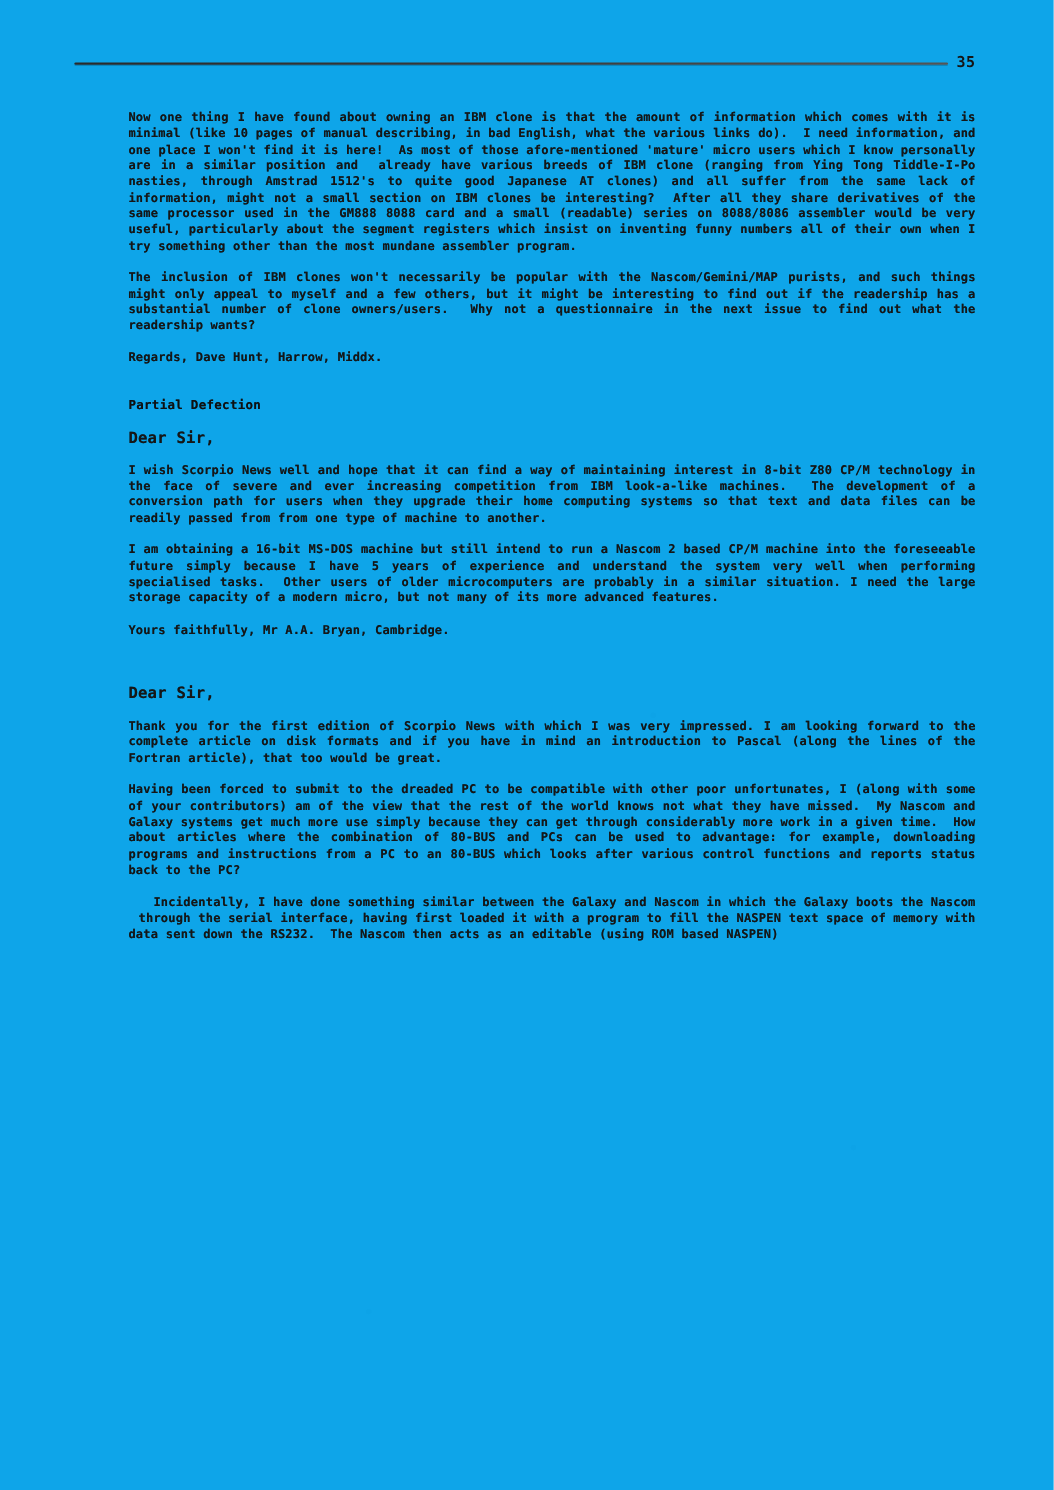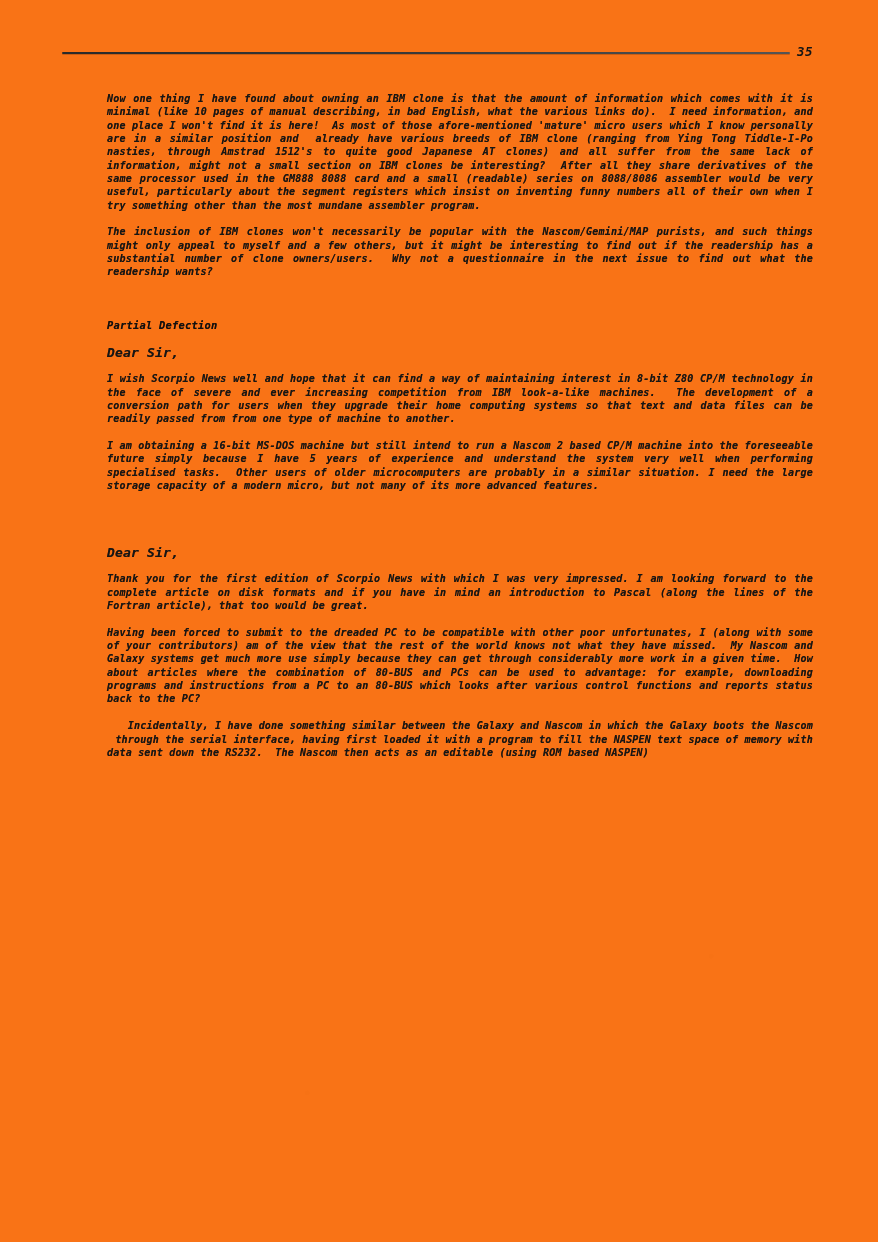--- a/index.html
+++ b/index.html
@@ -7,22 +7,21 @@
   body{
     width:878px;height:1242px;
     background:#ffffff;
     font-family:"DejaVu Sans Mono","Liberation Mono",monospace;
     overflow:hidden;
     position:relative;
   }
   
   .page{
     position:absolute;inset:0;
-    background:#f97316;
-    font-style:italic;
+    background:#0ea5e9;
   }
   .scan-noise{
     position:absolute;inset:0;
     pointer-events:none;
     background:
       radial-gradient(circle at 18% 22%, rgba(0,0,0,0.012) 0 2px, transparent 3px),
       radial-gradient(circle at 62% 48%, rgba(0,0,0,0.012) 0 2px, transparent 3px),
       radial-gradient(circle at 81% 77%, rgba(0,0,0,0.010) 0 2px, transparent 3px),
       radial-gradient(circle at 35% 88%, rgba(0,0,0,0.010) 0 2px, transparent 3px);
     opacity:.9;
@@ -126,34 +125,36 @@
   </div>
 
   <div class="content">
 
     <p class="para">Now one thing I have found about owning an IBM clone is that the amount of information which comes with it is minimal (like 10 pages of manual describing, in bad English, what the various links do).  I need information, and one place I won't find it is here!  As most of those afore-mentioned 'mature' micro users which I know personally are in a similar position and  already have various breeds of IBM clone (ranging from Ying Tong Tiddle-I-Po nasties, through Amstrad 1512's to quite good Japanese AT clones) and all suffer from the same lack of information, might not a small section on IBM clones be interesting?  After all they share derivatives of the same processor used in the GM888 8088 card and a small (readable) series on 8088/8086 assembler would be very useful, particularly about the segment registers which insist on inventing funny numbers all of their own when I try something other than the most mundane assembler program.</p>
     <div class="spacer-s"></div>
 
     <p class="para">The inclusion of IBM clones won't necessarily be popular with the Nascom/Gemini/MAP purists, and such things might only appeal to myself and a few others, but it might be interesting to find out if the readership has a substantial number of clone owners/users.  Why not a questionnaire in the next issue to find out what the readership wants?</p>
     <div class="spacer-s"></div>
 
+    <p class="signoff">Regards, Dave Hunt, Harrow, Middx.</p>
     <div class="spacer-m"></div>
 
     <p class="heading">Partial Defection</p>
     <div class="spacer-s"></div>
 
     <p class="salutation">Dear Sir,</p>
     <div class="spacer-s"></div>
 
     <p class="para">I wish Scorpio News well and hope that it can find a way of maintaining interest in 8-bit Z80 CP/M technology in the face of severe and ever increasing competition from IBM look-a-like machines.  The development of a conversion path for users when they upgrade their home computing systems so that text and data files can be readily passed from from one type of machine to another.</p>
     <div class="spacer-s"></div>
 
     <p class="para">I am obtaining a 16-bit MS-DOS machine but still intend to run a Nascom 2 based CP/M machine into the foreseeable future simply because I have 5 years of experience and understand the system very well when performing specialised tasks.  Other users of older microcomputers are probably in a similar situation. I need the large storage capacity of a modern micro, but not many of its more advanced features.</p>
     <div class="spacer-s"></div>
 
+    <p class="signoff">Yours faithfully,  Mr A.A. Bryan, Cambridge.</p>
     <div class="spacer-m"></div>
 
     <div class="spacer-s"></div>
 
     <p class="salutation">Dear Sir,</p>
     <div class="spacer-s"></div>
 
     <p class="para">Thank you for the first edition of Scorpio News with which I was very impressed. I am looking forward to the complete article on disk formats and if you have in mind an introduction to Pascal (along the lines of the Fortran article), that too would be great.</p>
     <div class="spacer-s"></div>
 

